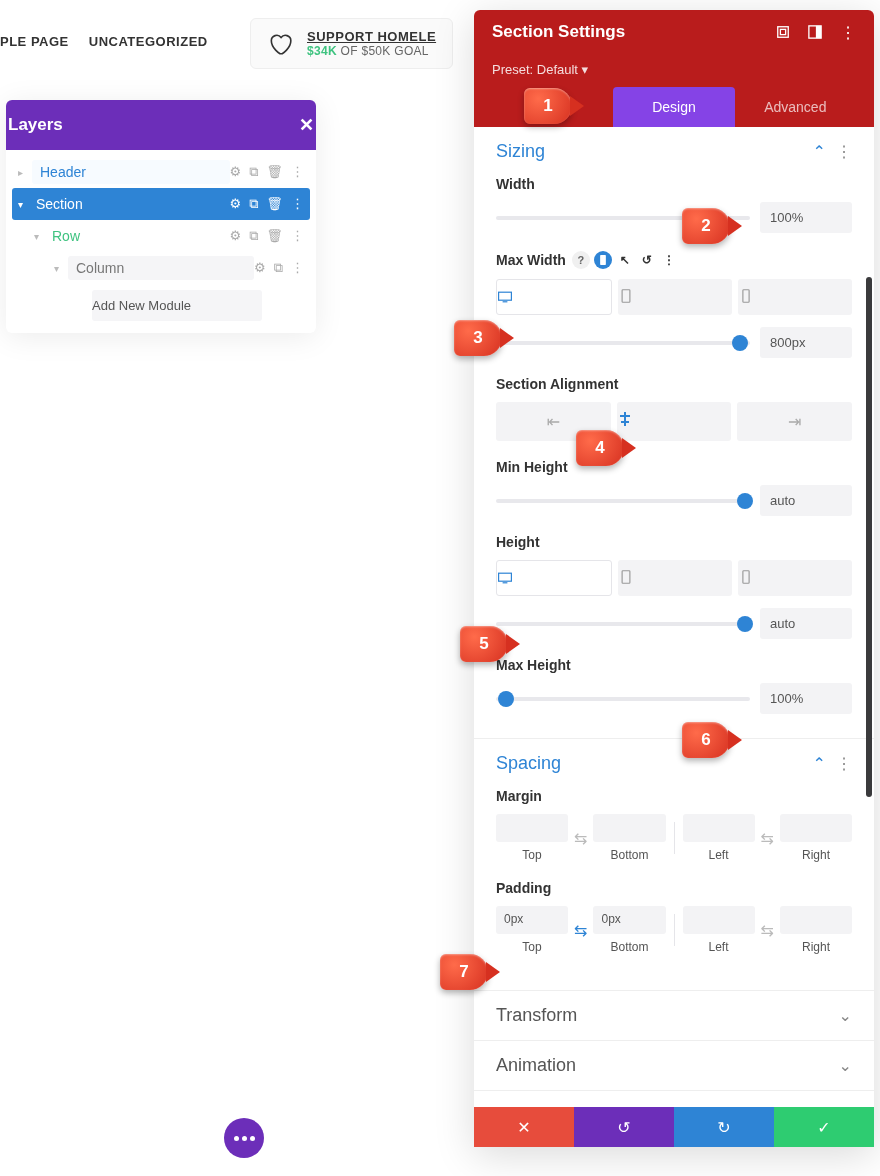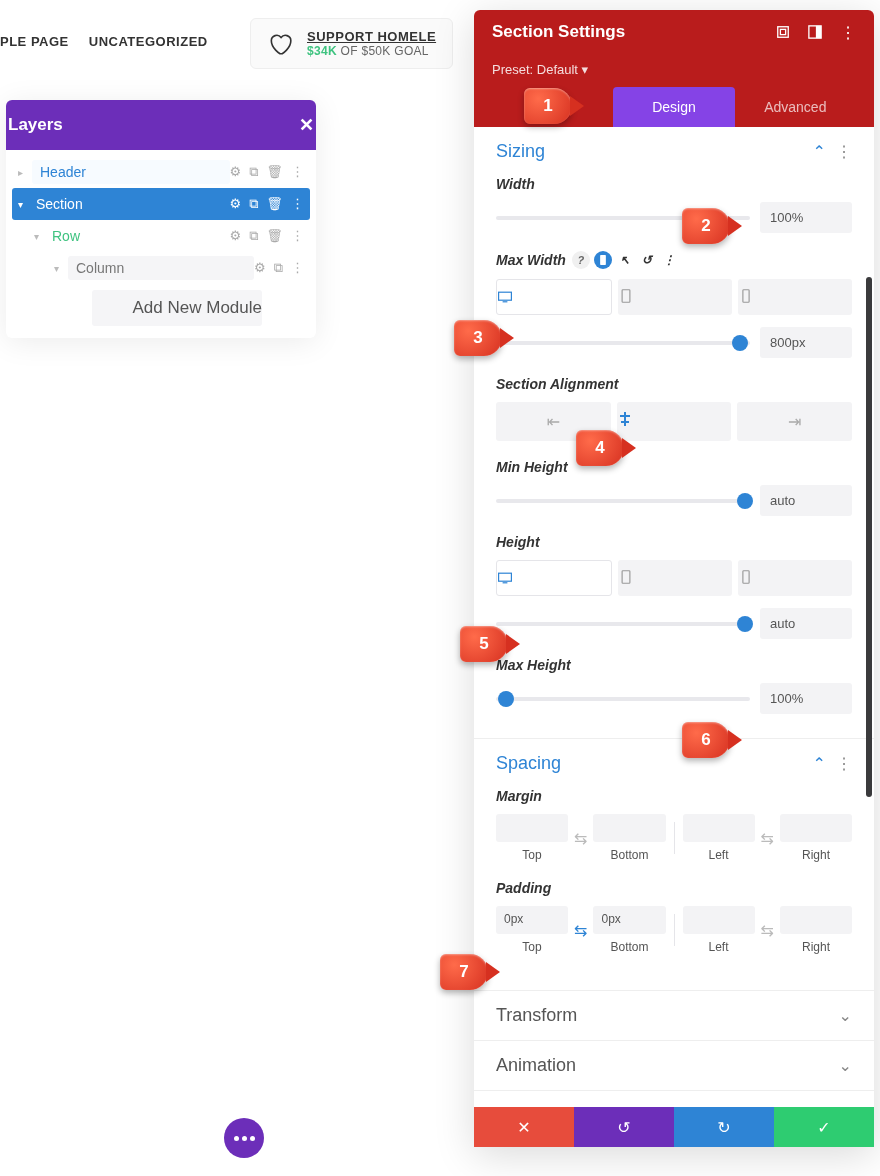--- a/index.html
+++ b/index.html
@@ -30,21 +30,21 @@
 .tree-row .actions { display: flex; gap: 8px; color: #aaa; font-size: 13px; }
 .tree-row.header-row .label { color: #2e84d5; background: #f7fbff; padding: 4px 8px; border-radius: 3px; }
 .tree-row.section-row { background: #2e84d5; color: #fff; }
 .tree-row.section-row .label { color: #fff; }
 .tree-row.section-row .actions { color: #fff; }
 .tree-row.section-row .caret { color: #fff; }
 .tree-row.row-row .label { color: #3fc380; }
 .tree-row.col-row .label { background: #f5f5f7; color: #777; padding: 4px 8px; border-radius: 3px; }
 .indent-1 { padding-left: 22px; }
 .indent-2 { padding-left: 42px; }
-.add-module { margin: 6px 0 0 80px; width: 170px; background: #f5f5f7; padding: 8px 0; text-align: right; font-size: 17px; color: #555; border-radius: 3px; cursor: pointer; }
+.add-module { margin: 6px 0 0 80px; width: 170px; background: #f5f5f7; padding: 8px 0; text-align: left; font-size: 13px; color: #555; border-radius: 3px; cursor: pointer; }
 
 
 .fab { position: absolute; left: 224px; top: 1118px; width: 40px; height: 40px; background: #6c2eb9; border-radius: 50%; display: flex; align-items: center; justify-content: center; color: #fff; cursor: pointer; }
 .fab span { height: 5px; display: flex; gap: 3px; }
 .fab span i { width: 5px; height: 5px; background: #fff; border-radius: 50%; }
 
 
 .settings-panel { position: absolute; top: 10px; right: 6px; width: 400px; background: #fff; border-radius: 6px; box-shadow: 0 8px 40px rgba(0,0,0,0.15); }
 .settings-head { background: #b91c1c; color: #fff; padding: 12px 18px 0 18px; border-radius: 6px 6px 0 0; }
 .settings-title-row { display: flex; justify-content: space-between; align-items: center; }
@@ -57,21 +57,21 @@
 
 .settings-body { background: #fff; padding: 0 0 0 0; height: 980px; overflow: hidden; position: relative; }
 .section-acc { border-bottom: 1px solid #eee; }
 .acc-head { display: flex; justify-content: space-between; align-items: center; padding: 14px 22px; cursor: pointer; }
 .acc-head h4 { color: #2e84d5; font-weight: 500; font-size: 18px; }
 .acc-head.collapsed h4 { color: #555; }
 .acc-icons { display: flex; gap: 10px; align-items: center; color: #888; }
 .acc-body { padding: 0 22px 18px 22px; }
 
 .field { margin-bottom: 18px; }
-.field-label { font-size: 14px; color: #333; font-weight: 600; margin-bottom: 10px; display: flex; align-items: center; gap: 6px; font-style: italic; }
+.field-label { font-size: 14px; color: #333; font-weight: 600; margin-bottom: 10px; display: flex; align-items: center; gap: 6px; }
 .field-label .mini-icons { display: flex; gap: 4px; align-items: center; font-size: 12px; }
 .mini-icons .mi { width: 18px; height: 18px; display: inline-flex; align-items: center; justify-content: center; border-radius: 50%; }
 .mi.question { background: #f0f0f0; color: #666; font-size: 11px; font-weight: 700; }
 .mi.phone-active { background: #2e84d5; color: #fff; }
 .slider-row { display: flex; align-items: center; gap: 10px; }
 .slider-track { flex: 1; height: 4px; background: #e8e8ec; border-radius: 2px; position: relative; }
 .slider-thumb { position: absolute; width: 16px; height: 16px; background: #2e84d5; border-radius: 50%; top: -6px; transform: translateX(-50%); }
 .val-box { width: 92px; background: #f3f3f5; border-radius: 3px; padding: 8px 10px; font-size: 13px; color: #555; text-align: left; }
 
 .device-tabs { display: flex; gap: 6px; margin-bottom: 12px; }

